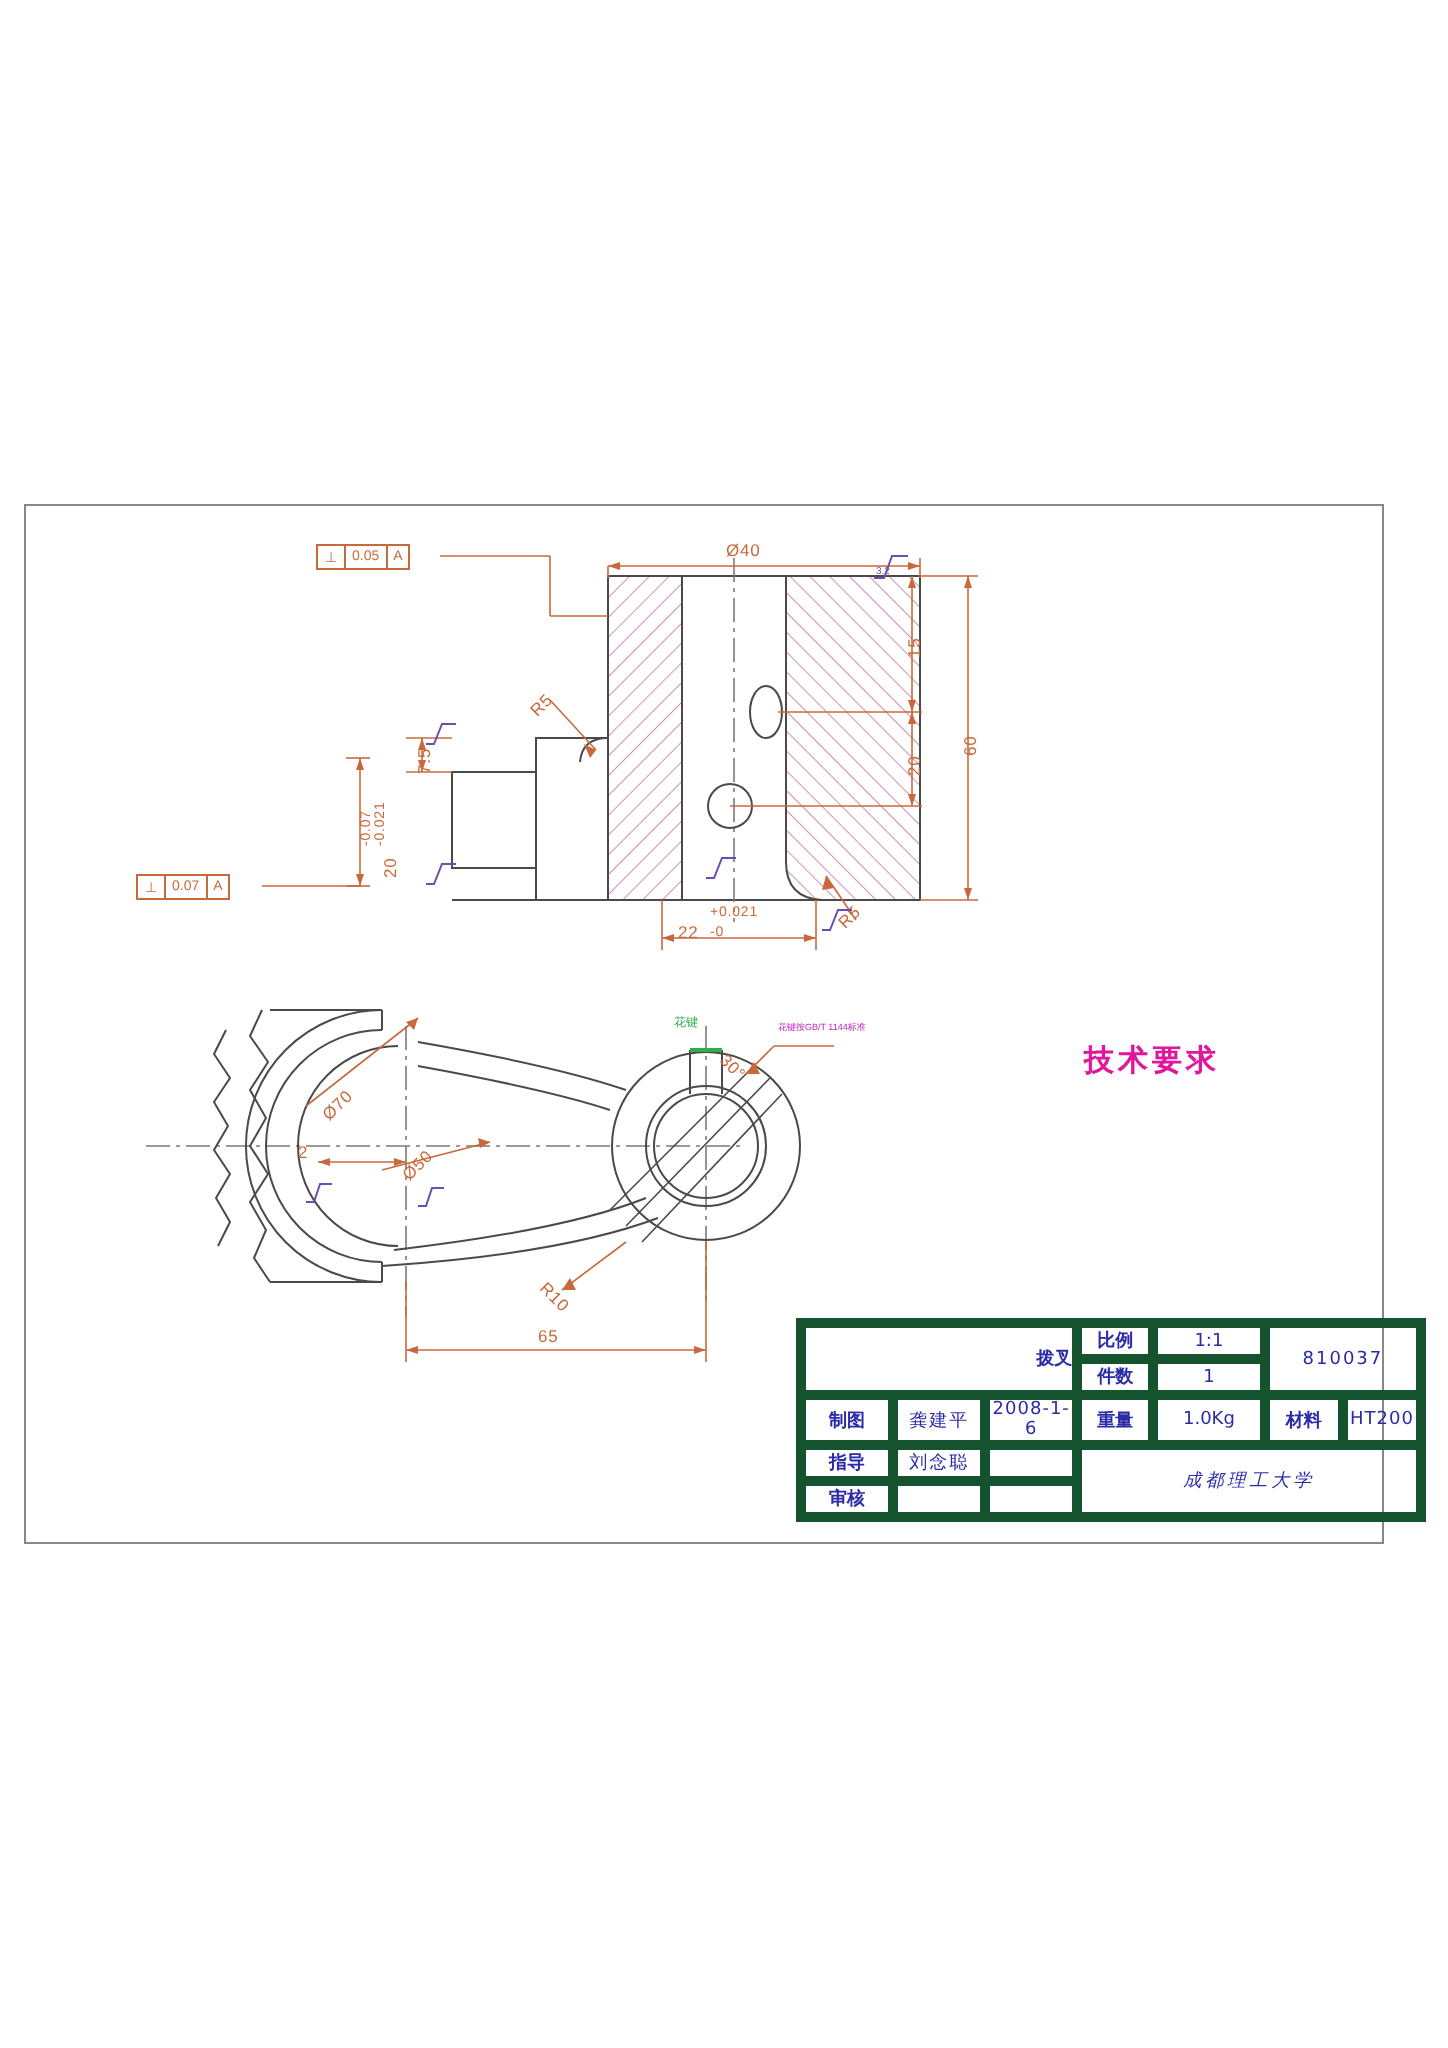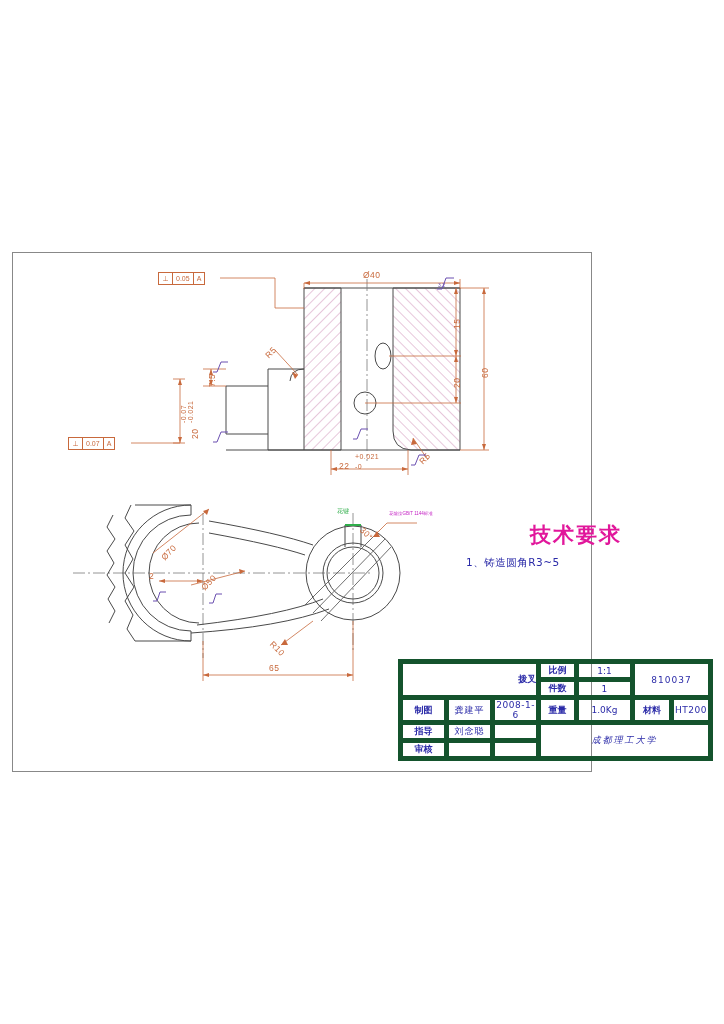--- a/index.html
+++ b/index.html
@@ -1,19 +1,19 @@
 <!DOCTYPE html>
 <html><head>
 <meta charset="utf-8">
 <style>
   html,body{margin:0;padding:0;background:#ffffff;}
   body{width:724px;height:1024px;position:relative;overflow:hidden;
        font-family:"Liberation Sans","DejaVu Sans",sans-serif;}
 
-  #sheet{position:absolute;left:12px;top:252px;width:580px;height:520px;
+  #sheet{position:absolute;left:12px;top:252px;width:680px;height:520px;
          border:1.5px solid #888;box-sizing:border-box;background:#fff;}
 
   .abs{position:absolute;}
   svg{display:block;}
 
   
   .dim{font-size:8.5px;color:#c8693c;letter-spacing:.4px;white-space:nowrap;
        font-family:"Liberation Sans",sans-serif;}
   .dim.small{font-size:7px;}
   .rot90{transform:rotate(-90deg);transform-origin:left top;}
@@ -25,21 +25,21 @@
   .fcf>span{display:flex;align-items:center;justify-content:center;
             padding:0 3px;font-size:7px;color:#c8693c;
             border-right:.8px solid #c8693c;}
   .fcf>span:last-child{border-right:none;}
   .fcf .sym{width:13px;padding:0;}
 
   .rough{font-size:6px;color:#6a4fb0;}
 
   
   #techreq{position:absolute;left:465px;top:522px;width:230px;}
-  #techreq .hd{font-size:21px;font-weight:bold;color:#e1179b;letter-spacing:2px;
+  #techreq .hd{font-size:15px;font-weight:bold;color:#e1179b;letter-spacing:2px;
                text-align:center;margin-left:-10px;
                font-family:"DejaVu Sans",sans-serif;}
   #techreq .ln{font-size:10.5px;color:#2b2ba8;margin-top:7px;letter-spacing:.5px;
                font-family:"DejaVu Sans",sans-serif;}
 
   
   #tblock{position:absolute;left:397px;top:658px;width:315px;height:98px;}
   #tblock table{border-collapse:collapse;width:100%;height:100%;table-layout:fixed;}
   #tblock td{border:5px solid #14532d;color:#2b2ba8;text-align:center;
              vertical-align:middle;font-size:9px;padding:0;
@@ -296,21 +296,20 @@
       </svg>
   </div>
   <div class="abs rough" style="left:196px;top:340px;">
     <svg width="14" height="11">
         <polyline points="0,10 4,10 7,1 13,1" fill="none" stroke="#6a4fb0" stroke-width="1"></polyline>
       </svg>
   </div>
 
   <div id="techreq" style="left:453px;top:268px;">
     <div class="hd">技术要求</div>
-    <div class="ln">1、铸造圆角R3~5</div>
   </div>
 
   <div id="tblock" style="left:385px;top:406px;width:315px;height:98px;">
     <table>
       <tbody>
           <tr>
         <td class="lbl" rowspan="2" colspan="3" style="width:46%;text-align:right;">
           <span class="part">拨叉</span>
         </td>
         <td class="lbl" style="width:11%;">比例</td>

